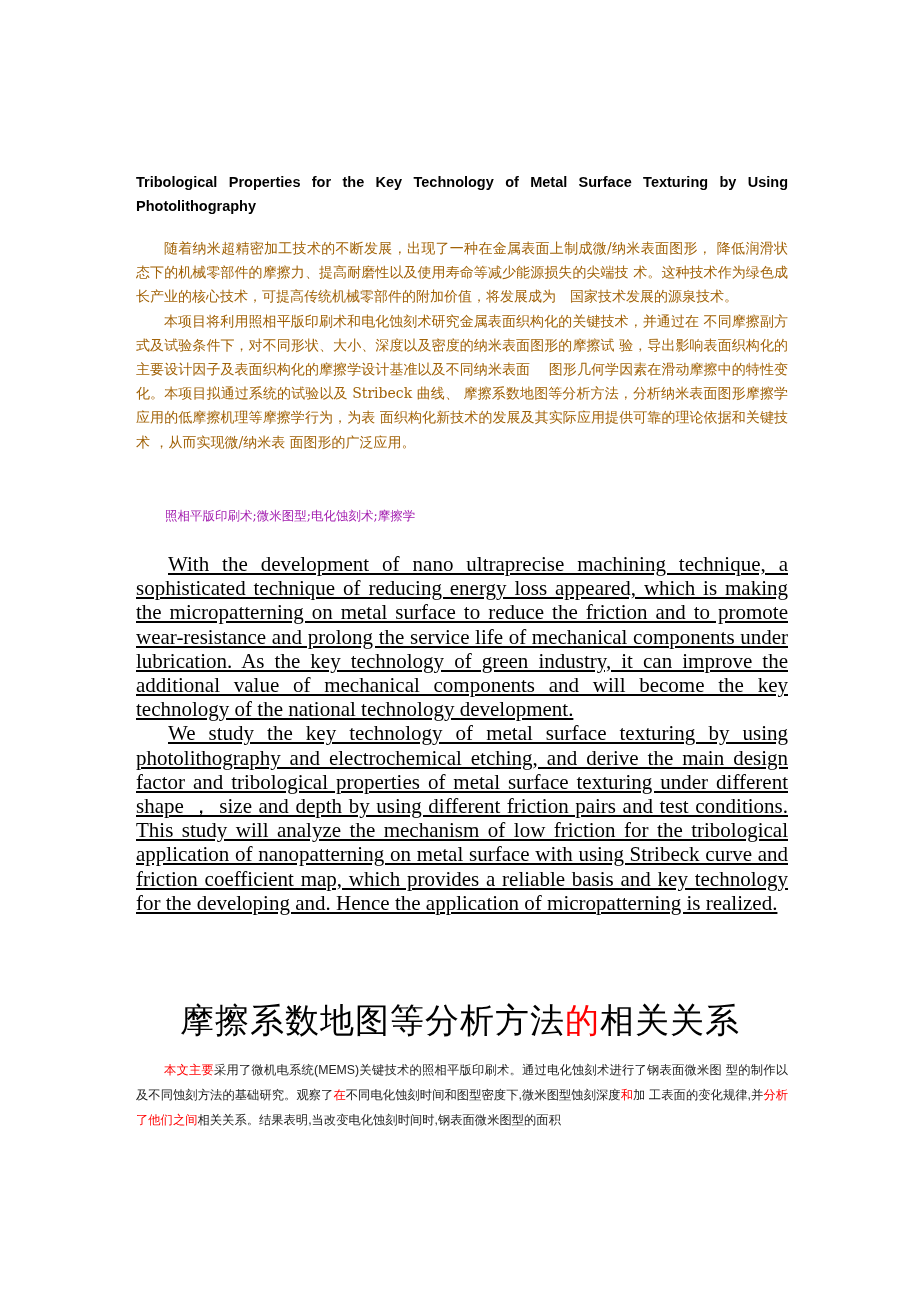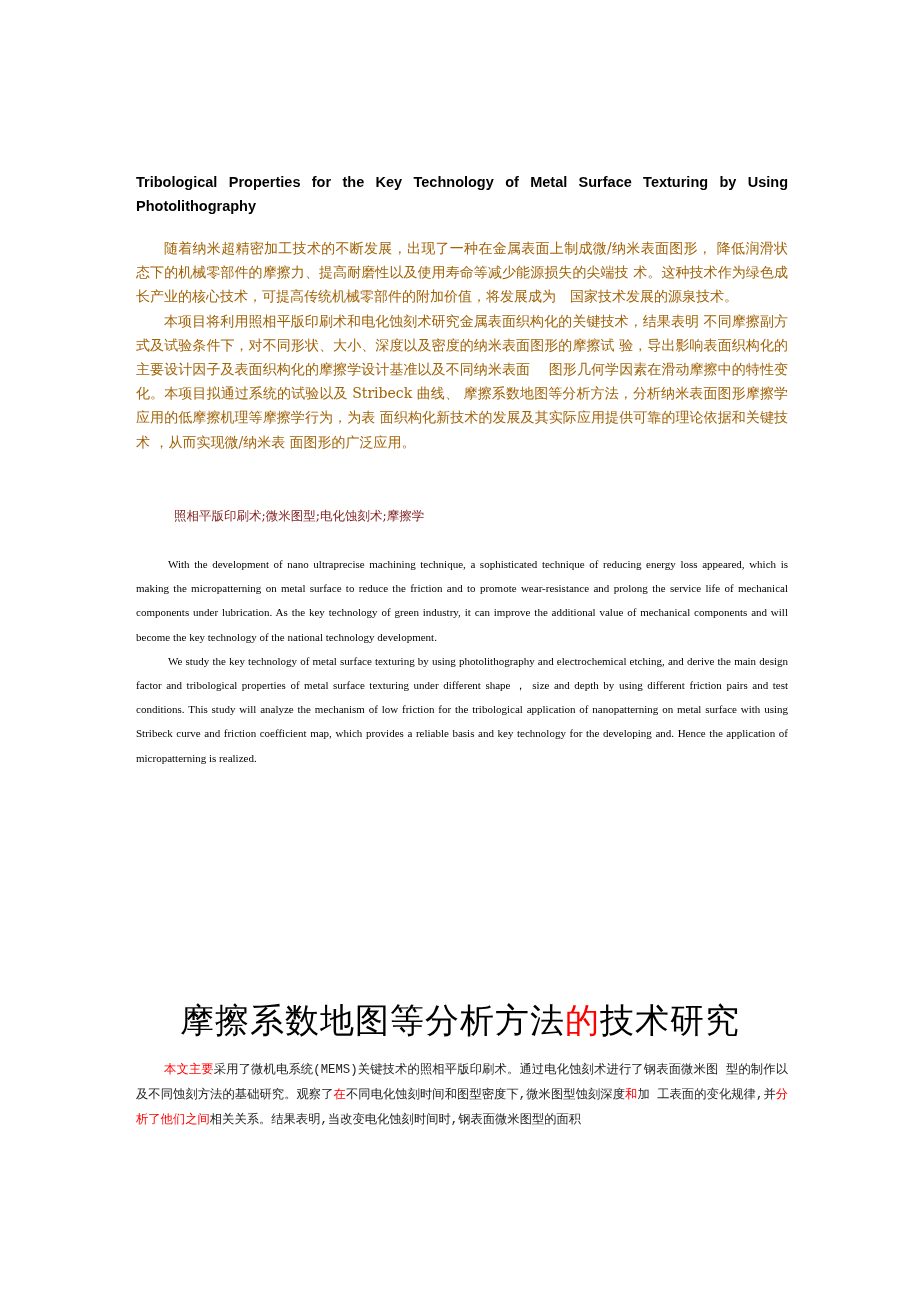--- a/index.html
+++ b/index.html
@@ -13,73 +13,73 @@
     text-align-last: left;
   }
   .cn-abstract {
     position: absolute; left: 136px; top: 236px; width: 652px;
     font-family: "DejaVu Serif", serif; font-size: 14px; line-height: 24.2px;
     text-align: justify; color: #a16207;
   }
   .cn-abstract p { margin: 0; text-indent: 28px; }
 
   .cn-keywords {
-    position: absolute; left: 174px; top: 506px;
-    font-family: "DejaVu Serif", serif; font-size: 12.5px; line-height: 20px; color: #7f1d1d;
+    position: absolute; left: 165px; top: 506px;
+    font-family: "DejaVu Serif", serif; font-size: 12.5px; line-height: 20px; color: #a21caf;
   }
 
   .en-abstract {
     position: absolute; left: 136px; top: 552px; width: 652px;
-    font-family: "Liberation Serif", serif; font-size: 11px; line-height: 24.2px;
-    text-align: justify; color: #000;
+    font-family: "Liberation Serif", serif; font-size: 21px; line-height: 24.2px;
+    text-align: justify; color: #000; text-decoration: underline;
   }
   .en-abstract p { margin: 0; text-indent: 32px; }
   .en-abstract p.second { text-indent: 32px; margin-top: 0; }
 
   .en-keywords {
     position: absolute; left: 159px; top: 898px;
     font-family: "Liberation Sans", sans-serif; font-size: 13px; line-height: 20px; color: #ff0000;
   }
 
   .cn-title {
     position: absolute; left: 0; top: 995px; width: 920px; text-align: center;
     font-family: "DejaVu Sans", sans-serif; font-size: 34px; line-height: 50px; color: #000;
     letter-spacing: 1px;
   }
   .cn-title .red { color: #ff0000; }
 
   .cn-body {
     position: absolute; left: 136px; top: 1058px; width: 652px;
-    font-family: Liberation Mono, monospace; font-size: 12.3px; line-height: 25px;
+    font-family: Liberation Sans, sans-serif; font-size: 12.3px; line-height: 25px;
     text-align: justify; color: #222;
   }
   .cn-body p { margin: 0; text-indent: 28px; }
   .cn-body .red { color: #ff0000; }
 </style>
 </head>
 <body>
 
 <div class="page">
 
   <div class="en-title">Tribological Properties for the Key Technology of Metal Surface Texturing by Using Photolithography</div>
 
   <div class="cn-abstract">
     <p>随着纳米超精密加工技术的不断发展，出现了一种在金属表面上制成微/纳米表面图形， 降低润滑状态下的机械零部件的摩擦力、提高耐磨性以及使用寿命等减少能源损失的尖端技 术。这种技术作为绿色成长产业的核心技术，可提高传统机械零部件的附加价值，将发展成为　国家技术发展的源泉技术。</p>
-    <p>本项目将利用照相平版印刷术和电化蚀刻术研究金属表面织构化的关键技术，结果表明 不同摩擦副方式及试验条件下，对不同形状、大小、深度以及密度的纳米表面图形的摩擦试 验，导出影响表面织构化的主要设计因子及表面织构化的摩擦学设计基准以及不同纳米表面　 图形几何学因素在滑动摩擦中的特性变化。本项目拟通过系统的试验以及 Stribeck 曲线、 摩擦系数地图等分析方法，分析纳米表面图形摩擦学应用的低摩擦机理等摩擦学行为，为表 面织构化新技术的发展及其实际应用提供可靠的理论依据和关键技术 ，从而实现微/纳米表 面图形的广泛应用。</p>
+    <p>本项目将利用照相平版印刷术和电化蚀刻术研究金属表面织构化的关键技术，并通过在 不同摩擦副方式及试验条件下，对不同形状、大小、深度以及密度的纳米表面图形的摩擦试 验，导出影响表面织构化的主要设计因子及表面织构化的摩擦学设计基准以及不同纳米表面　 图形几何学因素在滑动摩擦中的特性变化。本项目拟通过系统的试验以及 Stribeck 曲线、 摩擦系数地图等分析方法，分析纳米表面图形摩擦学应用的低摩擦机理等摩擦学行为，为表 面织构化新技术的发展及其实际应用提供可靠的理论依据和关键技术 ，从而实现微/纳米表 面图形的广泛应用。</p>
   </div>
 
   <div class="cn-keywords">照相平版印刷术;微米图型;电化蚀刻术;摩擦学</div>
 
   <div class="en-abstract">
     <p>With the development of nano ultraprecise machining technique, a sophisticated technique of reducing energy loss appeared, which is making the micropatterning on metal surface to reduce the friction and to promote wear-resistance and prolong the service life of mechanical components under lubrication. As the key technology of green industry, it can improve the additional value of mechanical components and will become the key technology of the national technology development.</p>
     <p class="second">We study the key technology of metal surface texturing by using photolithography and electrochemical etching, and derive the main design factor and tribological properties of metal surface texturing under different shape ， size and depth by using different friction pairs and test conditions. This study will analyze the mechanism of low friction for the tribological application of nanopatterning on metal surface with using Stribeck curve and friction coefficient map, which provides a reliable basis and key technology for the developing and. Hence the application of micropatterning is realized.</p>
   </div>
 
 
-  <div class="cn-title"><span>摩擦系数地图等分析方法</span><span class="red">的</span><span>技术研究</span></div>
+  <div class="cn-title"><span>摩擦系数地图等分析方法</span><span class="red">的</span><span>相关关系</span></div>
 
   <div class="cn-body">
     <p>
       <span class="red">本文主要</span><span>采用了微机电系统(MEMS)关键技术的照相平版印刷术。通过电化蚀刻术进行了钢表面微米图 型的制作以及不同蚀刻方法的基础研究。观察了</span><span class="red">在</span><span>不同电化蚀刻时间和图型密度下,微米图型蚀刻深度</span><span class="red">和</span><span>加 工表面的变化规律,并</span><span class="red">分析了他们之间</span><span>相关关系。结果表明,当改变电化蚀刻时间时,钢表面微米图型的面积</span>
     </p>
   </div>
 
 </div>
 
 </body></html>

